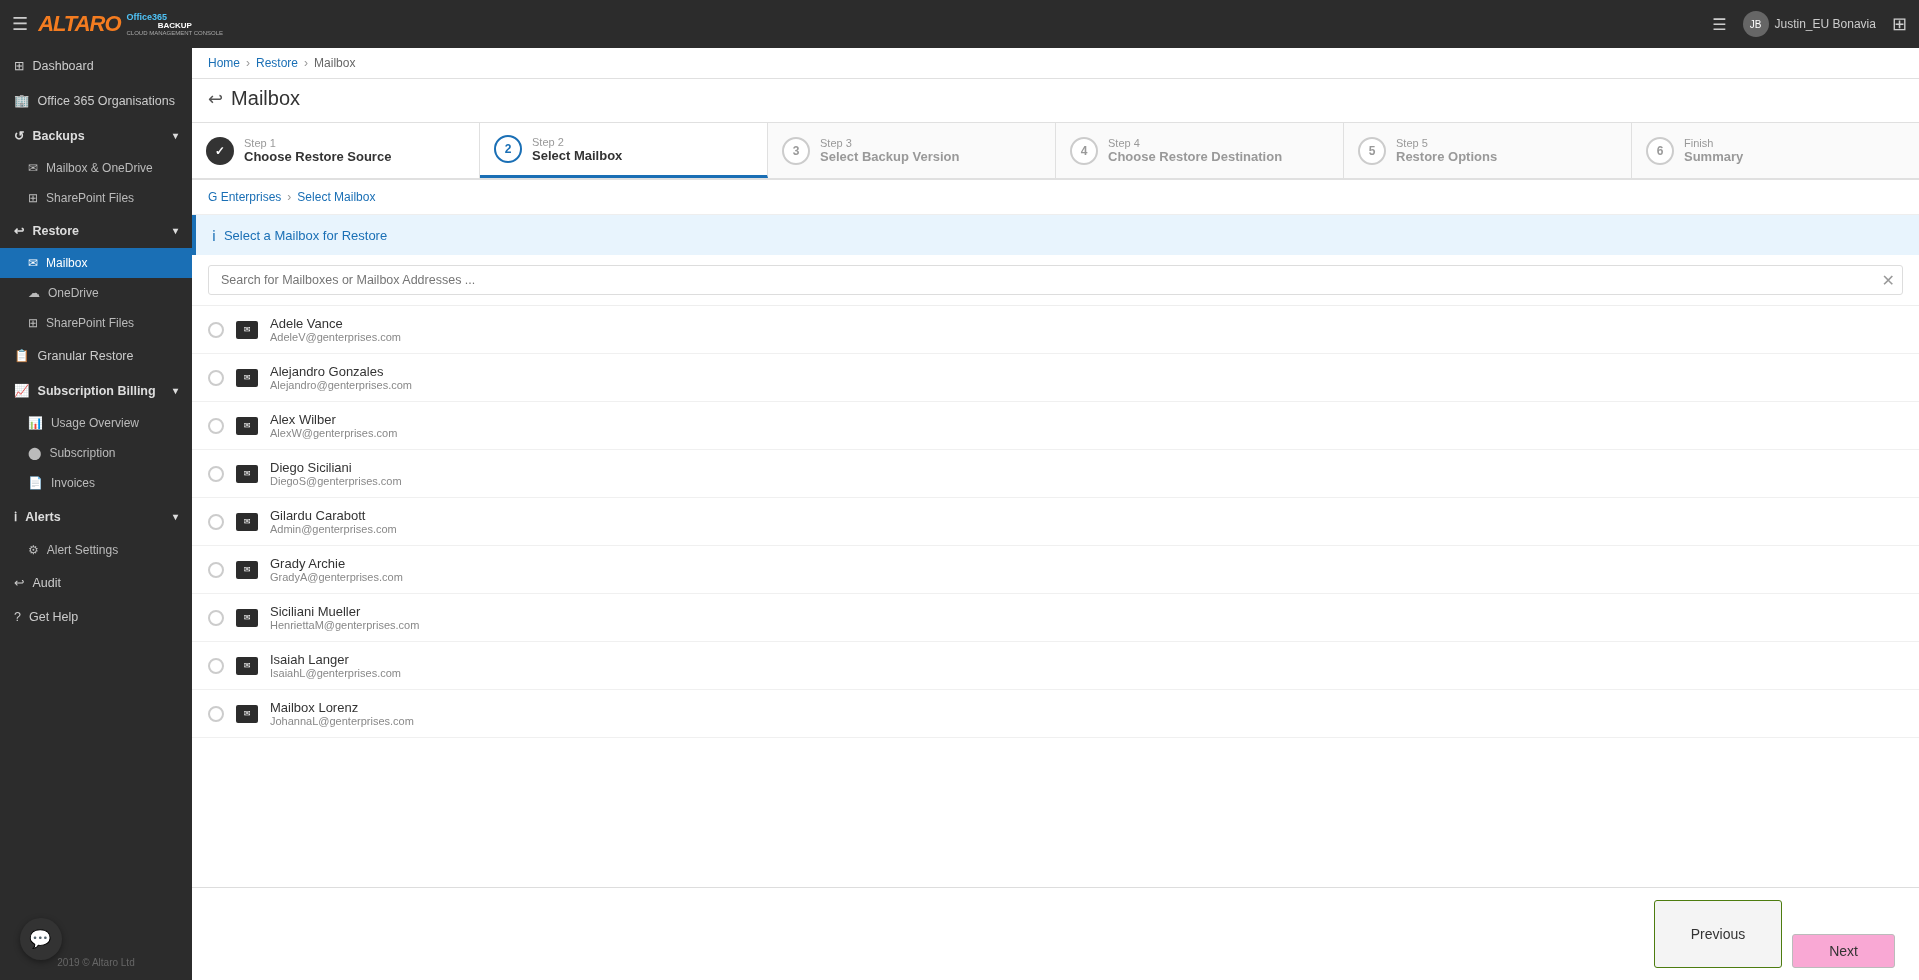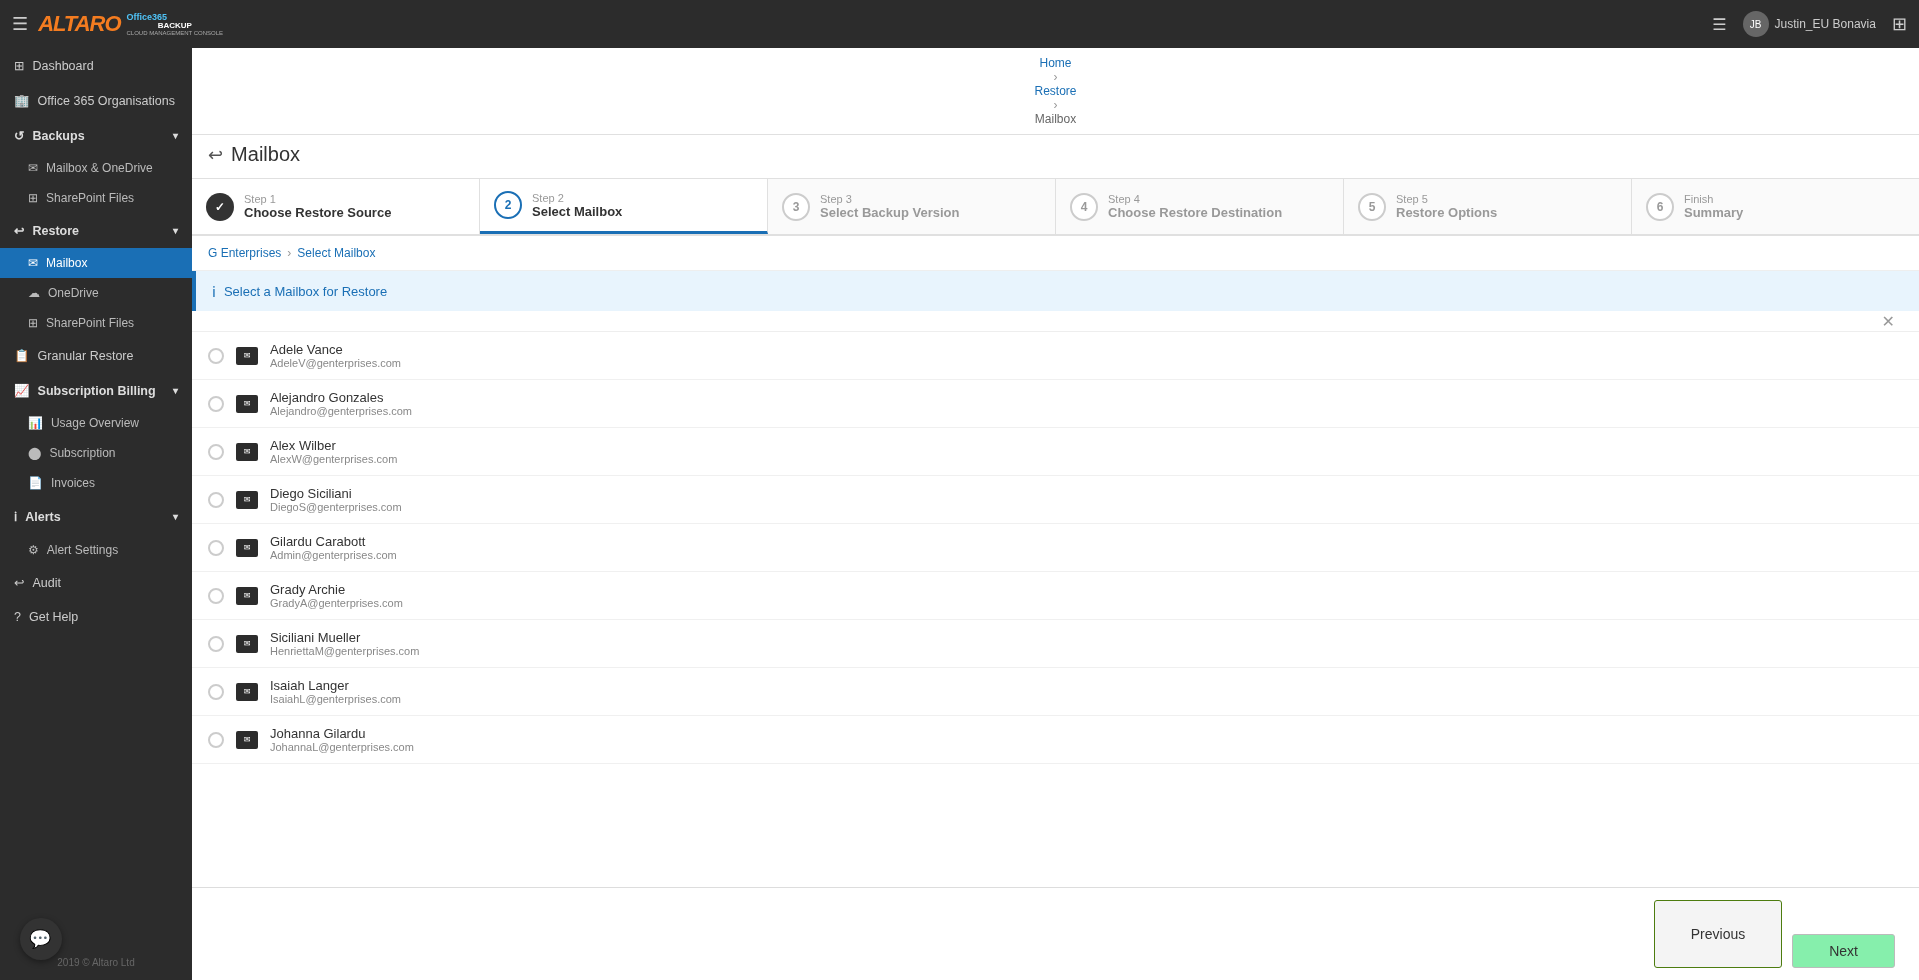--- a/index.html
+++ b/index.html
@@ -91,22 +91,22 @@
 
     
     .breadcrumb {
       background: #fff;
       padding: 8px 16px;
       font-size: 12px;
       color: #666;
       border-bottom: 1px solid #e0e0e0;
       display: flex;
       align-items: center;
-      flex-shrink: 0;
-      flex-direction: column;
+      gap: 6px;
+      flex-shrink: 0;
     }
     .breadcrumb-sep { color: #999; }
     .breadcrumb-link { color: #1a6fb5; cursor: pointer; }
 
     
     .page-title-bar {
       background: #fff;
       padding: 8px 16px 12px;
       display: flex;
       align-items: center;
@@ -262,21 +262,21 @@
     }
     .nav-btn {
       padding: 8px 36px;
       border-radius: 3px;
       font-size: 14px;
       cursor: pointer;
       border: 1px solid #4d7c0f;
       background: #f4f4f4;
       color: #333;
     }
-    .nav-btn.primary { background: #86efac; border-color: #bbb; margin-top: 34px; }
+    .nav-btn.primary { background: #f9a8d4; border-color: #bbb; margin-top: 34px; }
   </style>
 </head>
 <body>
 
 <div class="topnav">
   <div class="topnav-left">
     <span class="hamburger-icon">☰</span>
     <div class="logo">
       <span class="logo-altaro">ALTARO</span>
       <div class="logo-sub">
@@ -464,20 +464,21 @@
         <span class="breadcrumb-sep">›</span>
         <span class="sub-breadcrumb-link">Select Mailbox</span>
       </div>
 
       <div class="info-bar">
         <span class="info-icon">ℹ</span>
         <span>Select a Mailbox for Restore</span>
       </div>
 
       <div class="search-bar">
+        <input type="text" class="search-input" placeholder="Search for Mailboxes or Mailbox Addresses ..." style="">
         <span class="search-close">✕</span>
       </div>
 
       <div class="mailbox-list" id="mailbox-list">
           <div class="mailbox-row">
       <div class="mailbox-radio"></div>
       <div class="mailbox-icon">✉</div>
       <div class="mailbox-info">
         <span class="mailbox-name">Adele Vance</span>
         <span class="mailbox-email">AdeleV@genterprises.com</span>
@@ -536,21 +537,21 @@
       <div class="mailbox-icon">✉</div>
       <div class="mailbox-info">
         <span class="mailbox-name">Isaiah Langer</span>
         <span class="mailbox-email">IsaiahL@genterprises.com</span>
       </div>
     </div>
           <div class="mailbox-row">
       <div class="mailbox-radio"></div>
       <div class="mailbox-icon">✉</div>
       <div class="mailbox-info">
-        <span class="mailbox-name">Johanna Gilardu</span>
+        <span class="mailbox-name">Mailbox Lorenz</span>
         <span class="mailbox-email">JohannaL@genterprises.com</span>
       </div>
     </div>
         </div>
 
     </div>
 
     <div class="bottom-nav">
       <button class="nav-btn">Previous</button>
       <button class="nav-btn primary">Next</button>

